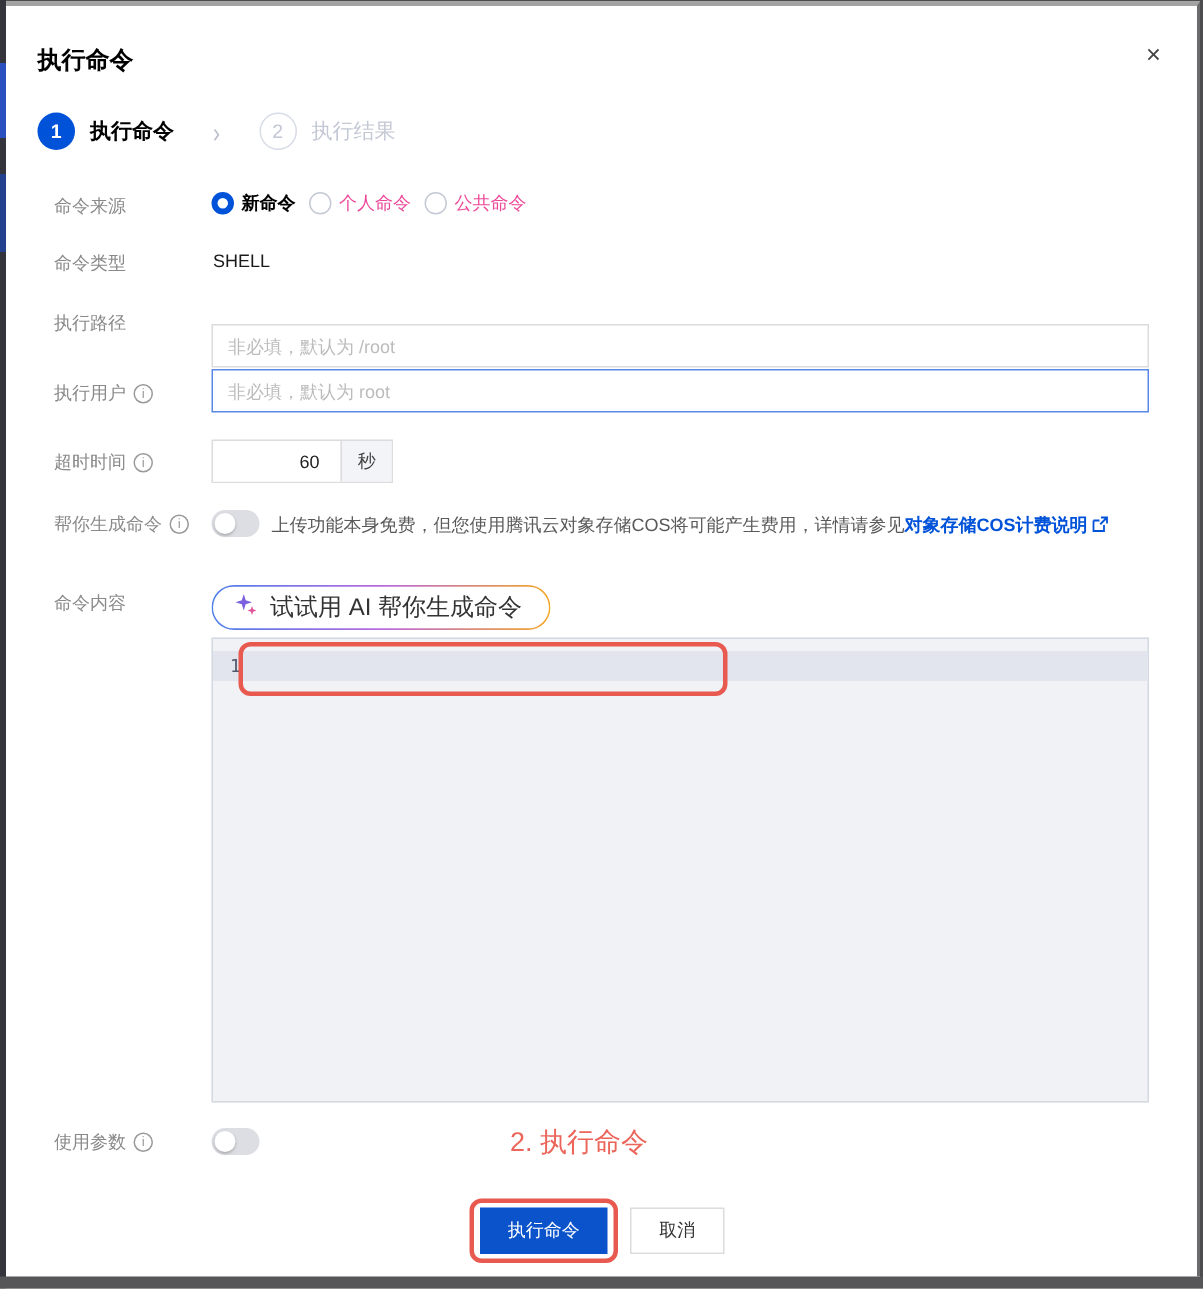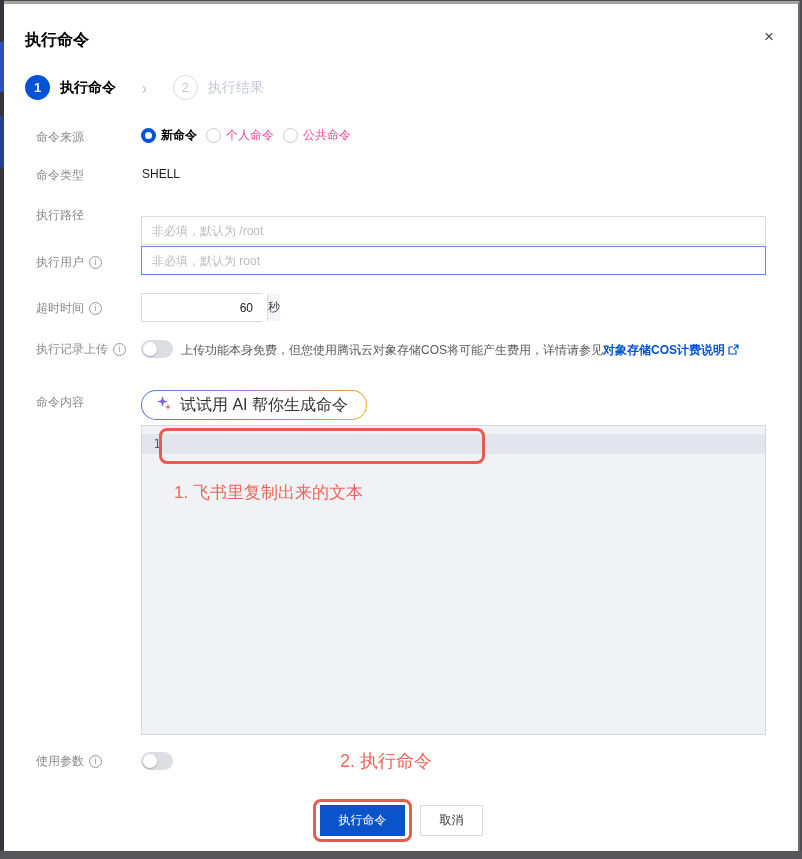--- a/index.html
+++ b/index.html
@@ -150,29 +150,29 @@
       <i class="info-icon">i</i>
     </div>
     <input class="text-input focused" style="top: -8px;" placeholder="非必填，默认为 root">
   </div>
 
   <div class="row" style="top:296px;">
     <div class="row-label">
       <span>超时时间</span>
       <i class="info-icon">i</i>
     </div>
-    <div class="timeout-wrap" style="top:-7px;padding-left:40px;">
+    <div class="timeout-wrap" style="top:-7px;">
       <input class="timeout-input" value="60" style="">
       <div class="timeout-unit">秒</div>
     </div>
   </div>
 
   <div class="row" style="top:337px;">
     <div class="row-label">
-      <span>执行记录上传</span>
+      <span>帮你生成命令</span>
       <i class="info-icon">i</i>
     </div>
     <div class="toggle" style="top:-1px;">
       <div class="knob"></div>
     </div>
     <div class="upload-desc">
       <span>上传功能本身免费，但您使用腾讯云对象存储COS将可能产生费用，详情请参见</span><span class="upload-link">对象存储COS计费说明</span><span class="ext-icon"><svg width="11" height="11" viewBox="0 0 11 11">
             <path d="M1 3 h4 M1 3 v7 h7 v-4" stroke="#0052d9" stroke-width="1.2" fill="none"></path>
             <path d="M6 1 h4 v4 M10 1 L5.5 5.5" stroke="#0052d9" stroke-width="1.2" fill="none"></path>
           </svg></span>
@@ -190,21 +190,20 @@
     </div>
   </div>
 
   <div class="editor">
     <div class="editor-line">
       <div class="gutter-num">1</div>
     </div>
   </div>
 
   <div class="anno-rect anno-rect1"></div>
-  <div class="anno-text anno-text1">1. 飞书里复制出来的文本</div>
   <div class="anno-text anno-text2">2. 执行命令</div>
   <div class="anno-rect anno-rect2"></div>
 
   <div class="row" style="top:749px;">
     <div class="row-label">
       <span>使用参数</span>
       <i class="info-icon">i</i>
     </div>
     <div class="toggle" style="top:-1px;">
       <div class="knob"></div>

